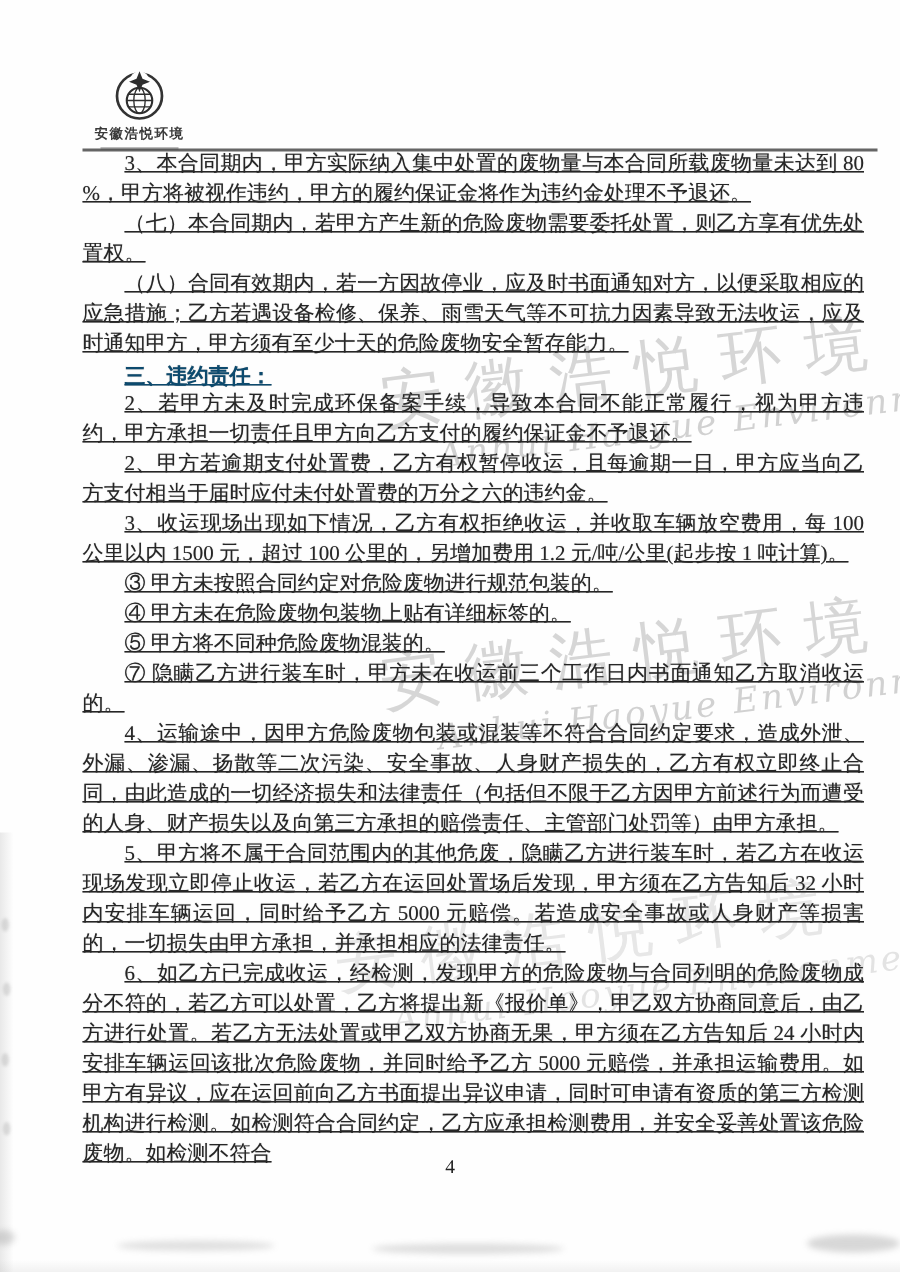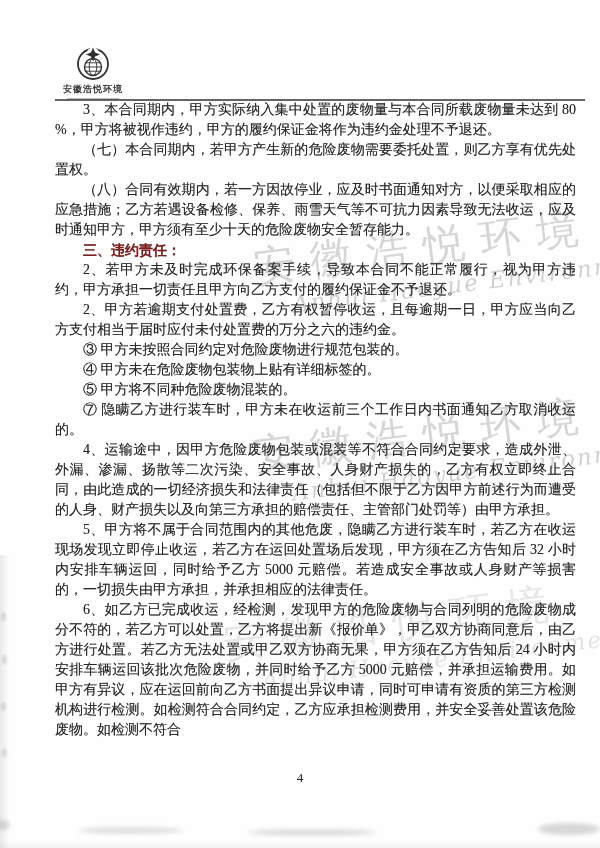--- a/index.html
+++ b/index.html
@@ -20,24 +20,24 @@
   .header-rule { position:absolute; left:55px; top:99px; width:530px; height:1.6px;
     background:#4a4a4a; opacity:.85; }
 
   
   .doc {
     position:absolute; left:55px; top:100px; width:521px;
     font-size:14px; line-height:20px; color:#262626;
     text-align:justify; text-justify:inter-ideograph;
     text-shadow:0 0 .6px rgba(40,40,40,.45);
   }
-  .para { text-indent:2em; margin:0; }
+  .para { text-indent:2em; margin:0;text-decoration:underline; }
   .para.heading {
     font-family:"Liberation Sans","DejaVu Sans",sans-serif;
-    font-weight:bold; color:#7f1d1d;
+    font-weight:bold; color:#0c4a6e;
   }
 
   
   .wm { position:absolute; left:255px; width:360px; transform:rotate(-7deg);
     transform-origin:left center; pointer-events:none; color:#9d9d9d; }
   .wm-cn { font-size:42px; letter-spacing:15px; opacity:.40; white-space:nowrap;
     font-family:"DejaVu Sans",sans-serif; }
   .wm-en { font-size:23px; font-style:italic; letter-spacing:2px; opacity:.46;
     margin:0 0 0 34px; white-space:nowrap; font-family:"DejaVu Serif",serif; }
   .wm1 { top:240px; }
@@ -96,20 +96,21 @@
     <div class="wm-en">Anhui Haoyue Environmental</div>
   </div>
 
   <div class="doc" id="doc-body">
       <div class="para body">3、本合同期内，甲方实际纳入集中处置的废物量与本合同所载废物量未达到 80 %，甲方将被视作违约，甲方的履约保证金将作为违约金处理不予退还。</div>
       <div class="para body">（七）本合同期内，若甲方产生新的危险废物需要委托处置，则乙方享有优先处置权。</div>
       <div class="para body">（八）合同有效期内，若一方因故停业，应及时书面通知对方，以便采取相应的应急措施；乙方若遇设备检修、保养、雨雪天气等不可抗力因素导致无法收运，应及时通知甲方，甲方须有至少十天的危险废物安全暂存能力。</div>
       <div class="para heading">三、违约责任：</div>
       <div class="para body">2、若甲方未及时完成环保备案手续，导致本合同不能正常履行，视为甲方违约，甲方承担一切责任且甲方向乙方支付的履约保证金不予退还。</div>
       <div class="para body">2、甲方若逾期支付处置费，乙方有权暂停收运，且每逾期一日，甲方应当向乙方支付相当于届时应付未付处置费的万分之六的违约金。</div>
+      <div class="para body">3、收运现场出现如下情况，乙方有权拒绝收运，并收取车辆放空费用，每 100 公里以内 1500 元，超过 100 公里的，另增加费用 1.2 元/吨/公里(起步按 1 吨计算)。</div>
       <div class="para list">③ 甲方未按照合同约定对危险废物进行规范包装的。</div>
       <div class="para list">④ 甲方未在危险废物包装物上贴有详细标签的。</div>
       <div class="para list">⑤ 甲方将不同种危险废物混装的。</div>
       <div class="para list">⑦ 隐瞒乙方进行装车时，甲方未在收运前三个工作日内书面通知乙方取消收运的。</div>
       <div class="para body">4、运输途中，因甲方危险废物包装或混装等不符合合同约定要求，造成外泄、外漏、渗漏、扬散等二次污染、安全事故、人身财产损失的，乙方有权立即终止合同，由此造成的一切经济损失和法律责任（包括但不限于乙方因甲方前述行为而遭受的人身、财产损失以及向第三方承担的赔偿责任、主管部门处罚等）由甲方承担。</div>
       <div class="para body">5、甲方将不属于合同范围内的其他危废，隐瞒乙方进行装车时，若乙方在收运现场发现立即停止收运，若乙方在运回处置场后发现，甲方须在乙方告知后 32 小时内安排车辆运回，同时给予乙方 5000 元赔偿。若造成安全事故或人身财产等损害的，一切损失由甲方承担，并承担相应的法律责任。</div>
       <div class="para body">6、如乙方已完成收运，经检测，发现甲方的危险废物与合同列明的危险废物成分不符的，若乙方可以处置，乙方将提出新《报价单》，甲乙双方协商同意后，由乙方进行处置。若乙方无法处置或甲乙双方协商无果，甲方须在乙方告知后 24 小时内安排车辆运回该批次危险废物，并同时给予乙方 5000 元赔偿，并承担运输费用。如甲方有异议，应在运回前向乙方书面提出异议申请，同时可申请有资质的第三方检测机构进行检测。如检测符合合同约定，乙方应承担检测费用，并安全妥善处置该危险废物。如检测不符合</div>
     </div>
 
   <div class="page-number">4</div>

